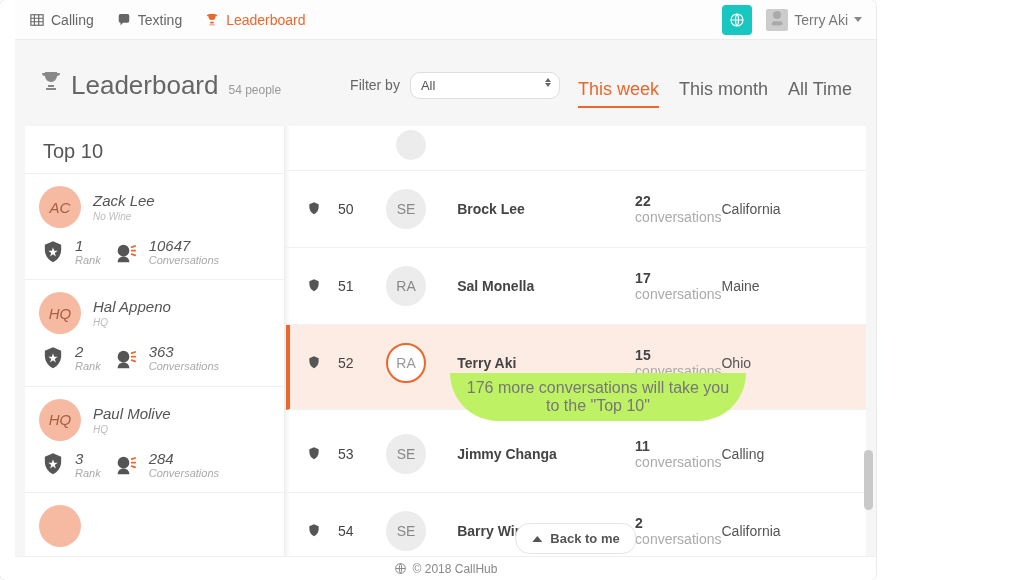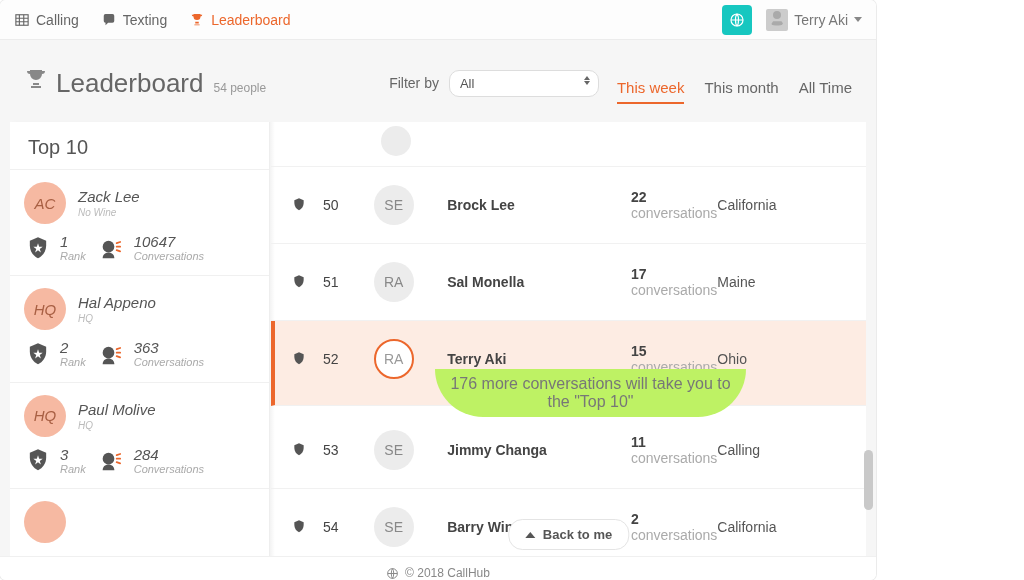--- a/index.html
+++ b/index.html
@@ -10,20 +10,21 @@
     font-size: 14px;
   }
   .frame {
     width: 876px;
     height: 580px;
     background: #fff;
     position: relative;
     overflow: hidden;
     border-radius: 6px;
     box-shadow: 0 0 0 1px rgba(0,0,0,0.08);
+    padding-left: 15px;
   }
   
   .topnav {
     height: 40px;
     border-bottom: 1px solid #ececec;
     background: #fdfdfd;
     display: flex;
     align-items: center;
     padding: 0 14px;
     justify-content: space-between;
@@ -92,21 +93,21 @@
   .select::after {
     content:""; position:absolute; right:8px; top:50%; transform:translateY(-50%);
     width:0;height:0;border-left:3px solid transparent;border-right:3px solid transparent;
     border-top:4px solid #666;
   }
   .select::before {
     content:""; position:absolute; right:8px; top:calc(50% - 7px);
     width:0;height:0;border-left:3px solid transparent;border-right:3px solid transparent;
     border-bottom:4px solid #666;
   }
-  .range-tabs { display:flex; gap:20px; font-size:15px;margin-top:17px; }
+  .range-tabs { display:flex; gap:20px; font-size:18px;margin-top:17px; }
   .range-tab { color:#666; cursor:pointer; padding-bottom:6px; }
   .range-tab.active { color:#ec672c; border-bottom:2px solid #ec672c; }
 
   
   .content {
     display:flex; height: calc(100% - 62px); gap:0;
   }
   .sidebar {
     width:260px; background:#fff; border-right:1px solid #eee;
     box-shadow: 2px 0 4px rgba(0,0,0,0.02);
@@ -182,21 +183,21 @@
     border-bottom:6px solid #555; display:inline-block;
   }
 
   .scrollbar-fake {
     position:absolute; right:3px; top:450px; width:9px; height:60px;
     background:#c9c9c9; border-radius:5px;
   }
 
   
   .footer {
-    height:24px; background:#fff; display:flex; align-items:flex-end; justify-content:center;
+    height:24px; background:#fff; display:flex; align-items:center; justify-content:center;
     font-size:12px; color:#888; border-top:1px solid #f0f0f0; gap:6px;
   }
 </style>
 </head>
 <body>
 
 <div class="frame">
 
   <div class="topnav">
     <div class="topnav-left">

